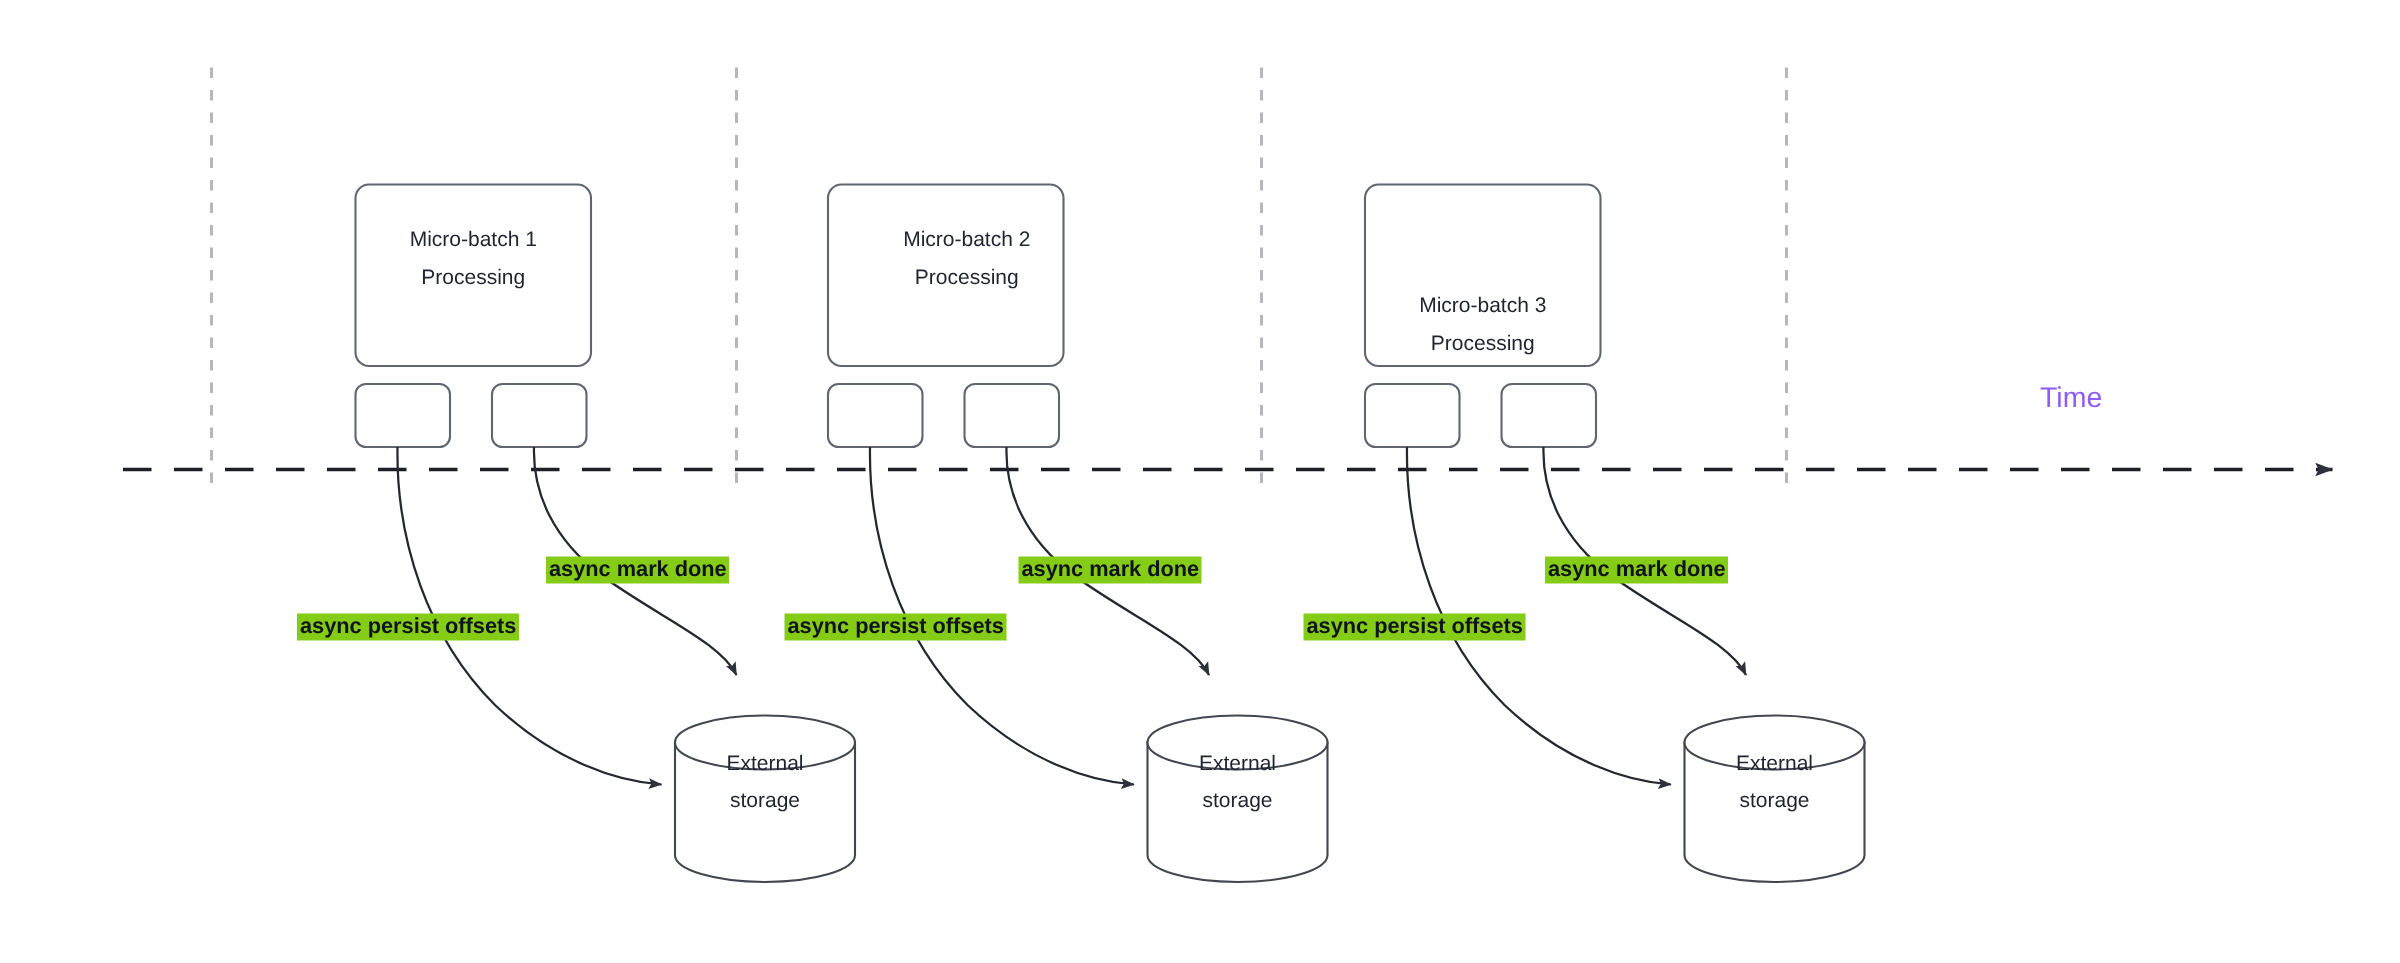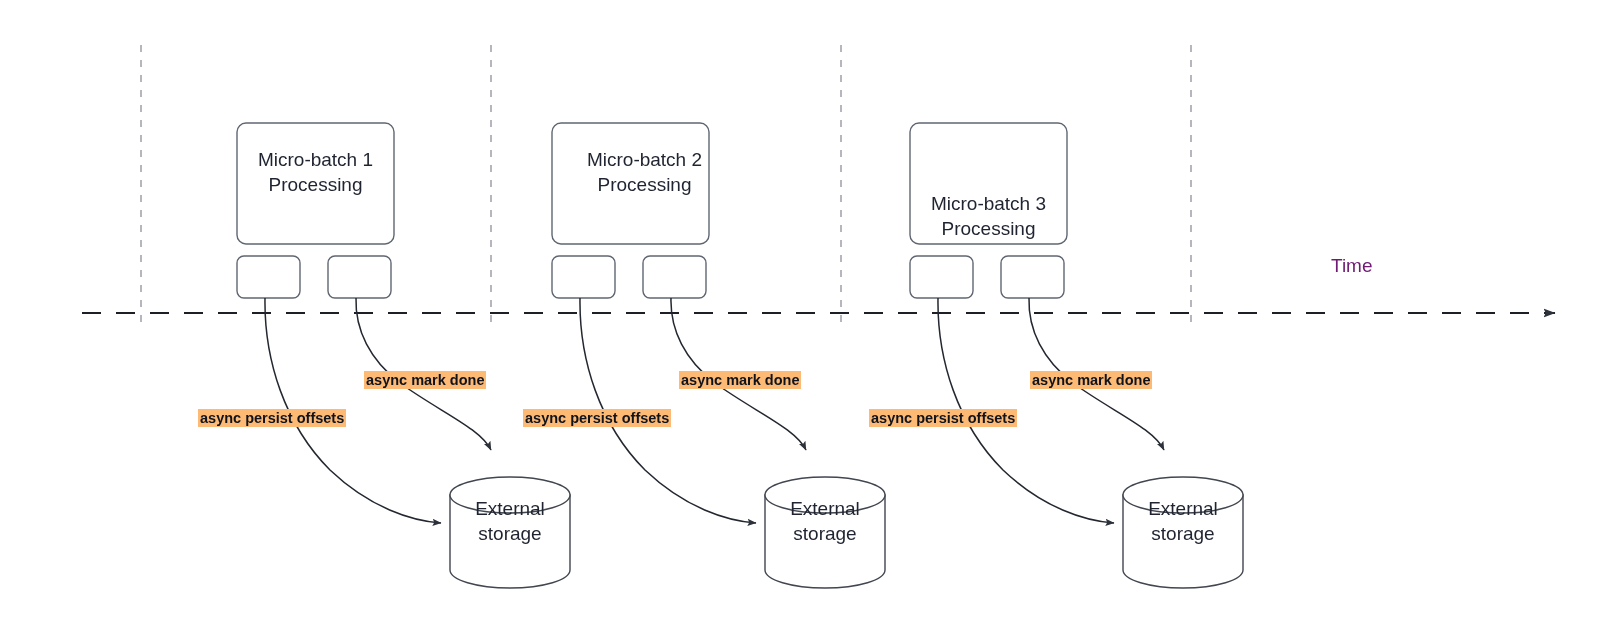--- a/index.html
+++ b/index.html
@@ -33,44 +33,45 @@
     left: 0;
     top: 0;
     width: 1600px;
     height: 642px;
     pointer-events: none;
   }
   .node-label {
     position: absolute;
     text-align: center;
     font-family: "Liberation Sans", sans-serif;
-    font-size: 19px;
+    font-size: 14px;
     line-height: 25px;
     color: #1f2430;
     white-space: pre-line;
     pointer-events: auto;
   }
   .edge-label {
     position: absolute;
     font-family: "Liberation Sans", sans-serif;
     font-size: 14.5px;
     font-weight: bold;
     color: #10131c;
     white-space: nowrap;
-    background: #fdba74;
+    background: #84cc16;
     padding: 1px 2px;
     pointer-events: auto;
   }
   .axis-label {
     position: absolute;
     font-family: "Liberation Sans", sans-serif;
     font-size: 19px;
-    color: #701a75;
+    color: #8b5cf6;
     white-space: nowrap;
     pointer-events: auto;
+    margin-left: 29px;
   }
 </style>
 </head>
 <body>
 
 <div id="canvas">
 
   <svg id="diagram-svg" viewBox="0 0 1600 642" xmlns="http://www.w3.org/2000/svg">
     <defs>
       <marker id="arrowFilled" markerWidth="10" markerHeight="10" refX="8.5" refY="4" orient="auto" markerUnits="userSpaceOnUse">

